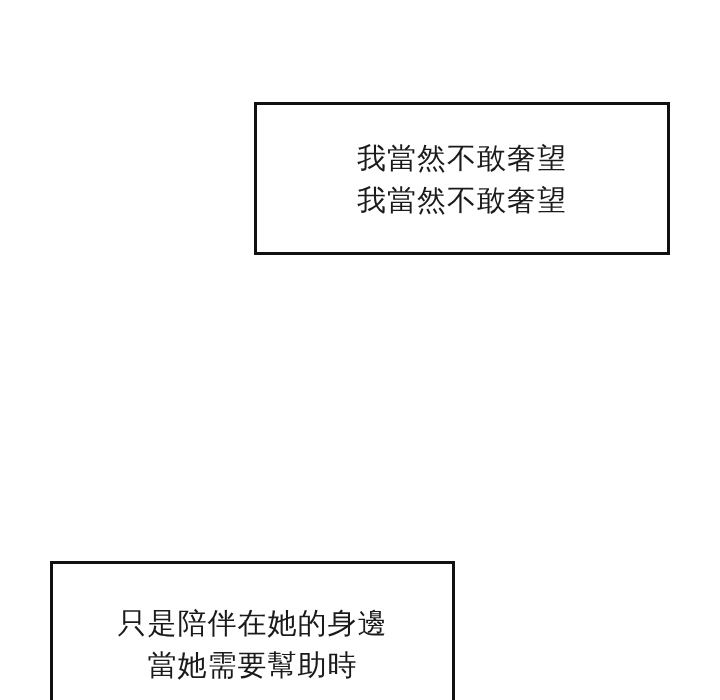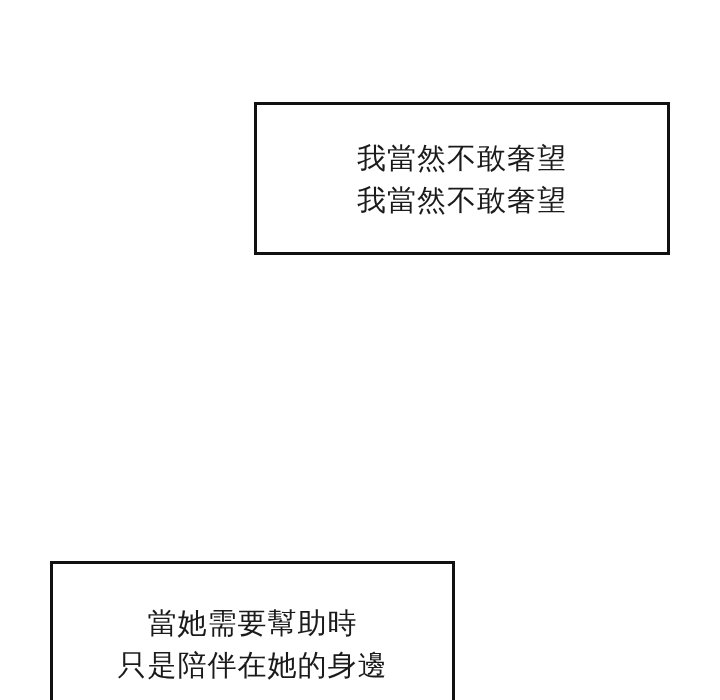--- a/index.html
+++ b/index.html
@@ -20,15 +20,15 @@
   </style>
 </head>
 <body>
 
 <div class="caption-box" id="box1">
   <div class="line">我當然不敢奢望</div>
   <div class="line">我當然不敢奢望</div>
 </div>
 
 <div class="caption-box" id="box2">
+  <div class="line">只是陪伴在她的身邊</div>
   <div class="line">當她需要幫助時</div>
-  <div class="line">只是陪伴在她的身邊</div>
 </div>
 
 </body></html>

